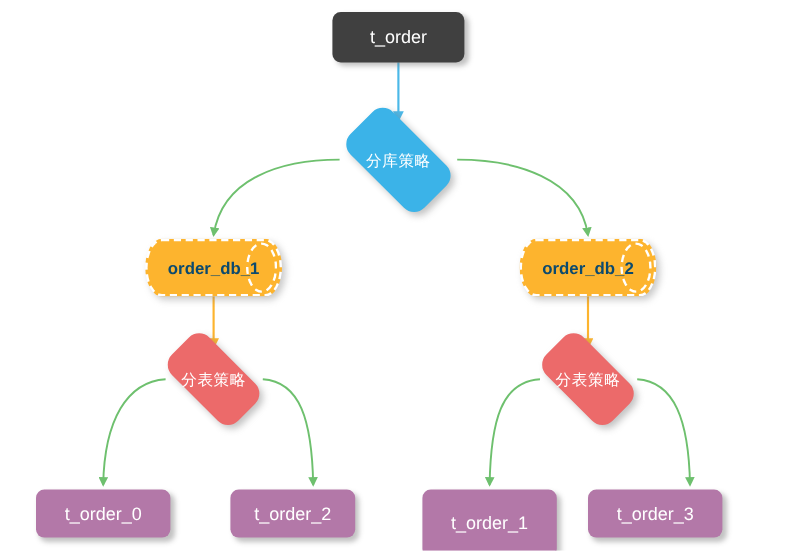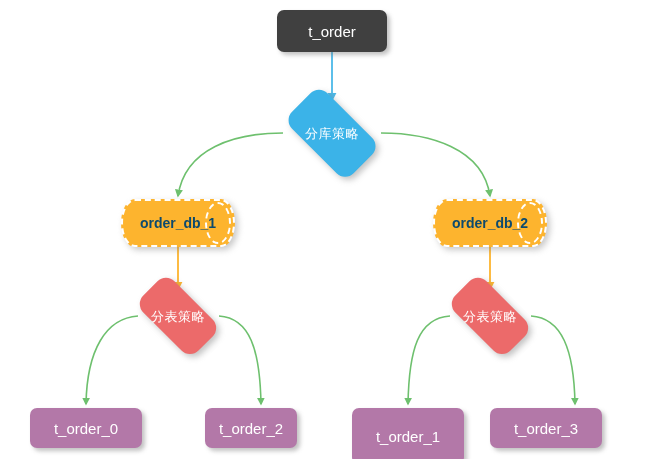--- a/index.html
+++ b/index.html
@@ -182,21 +182,21 @@
 
   <div class="node diamond red" style="left:435px; top:285px; width:110px; height:62px;">
     <span class="shape"></span>
     <span class="node-label">分表策略</span>
   </div>
 
   <div class="node rect mauve" style="left:30px; top:408px; width:112px; height:40px;">
     <span class="node-label">t_order_0</span>
   </div>
 
-  <div class="node rect mauve" style="left:205px; top:408px; width:92px; height:40px;">
+  <div class="node rect mauve" style="left:192px; top:408px; width:104px; height:40px;">
     <span class="node-label">t_order_2</span>
   </div>
 
   <div class="node rect mauve" style="left:352px; top:408px; width:112px; height:56px;">
     <span class="node-label">t_order_1</span>
   </div>
 
   <div class="node rect mauve" style="left:490px; top:408px; width:112px; height:40px;">
     <span class="node-label">t_order_3</span>
   </div>

